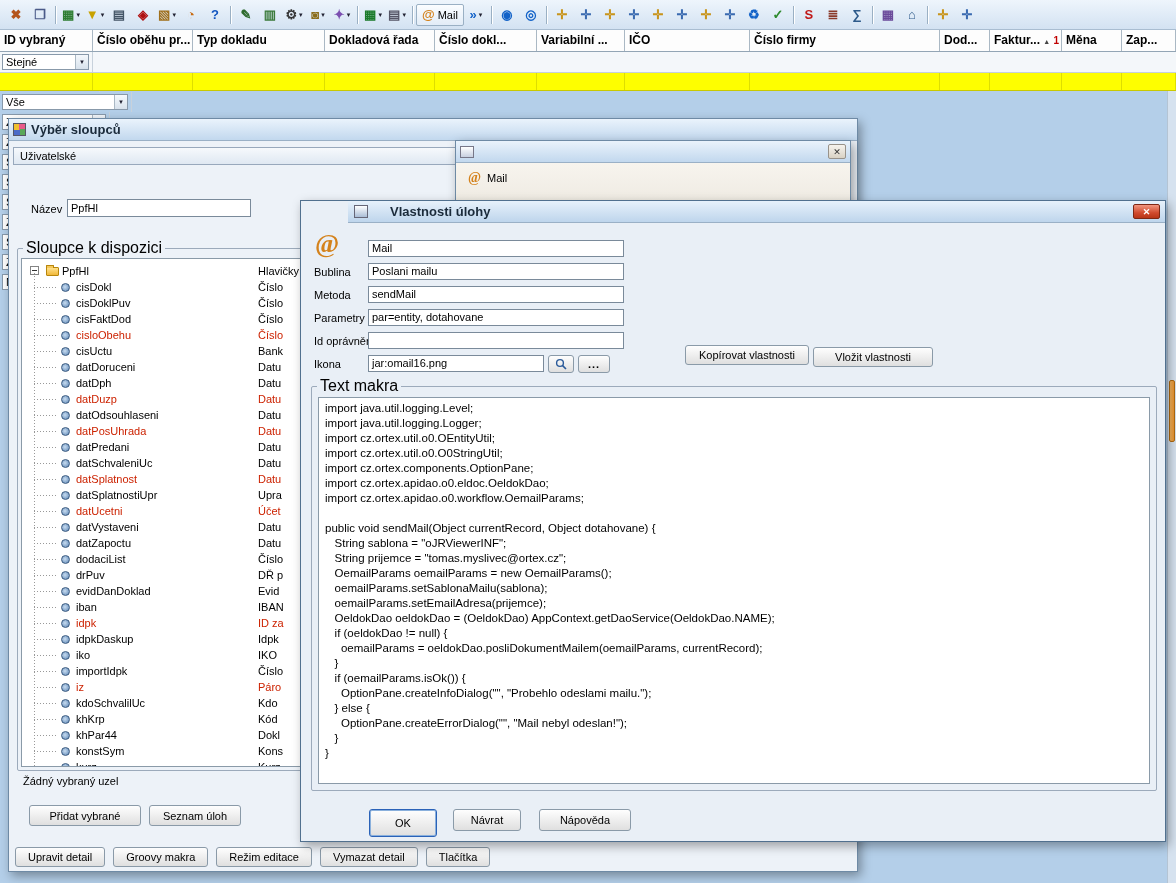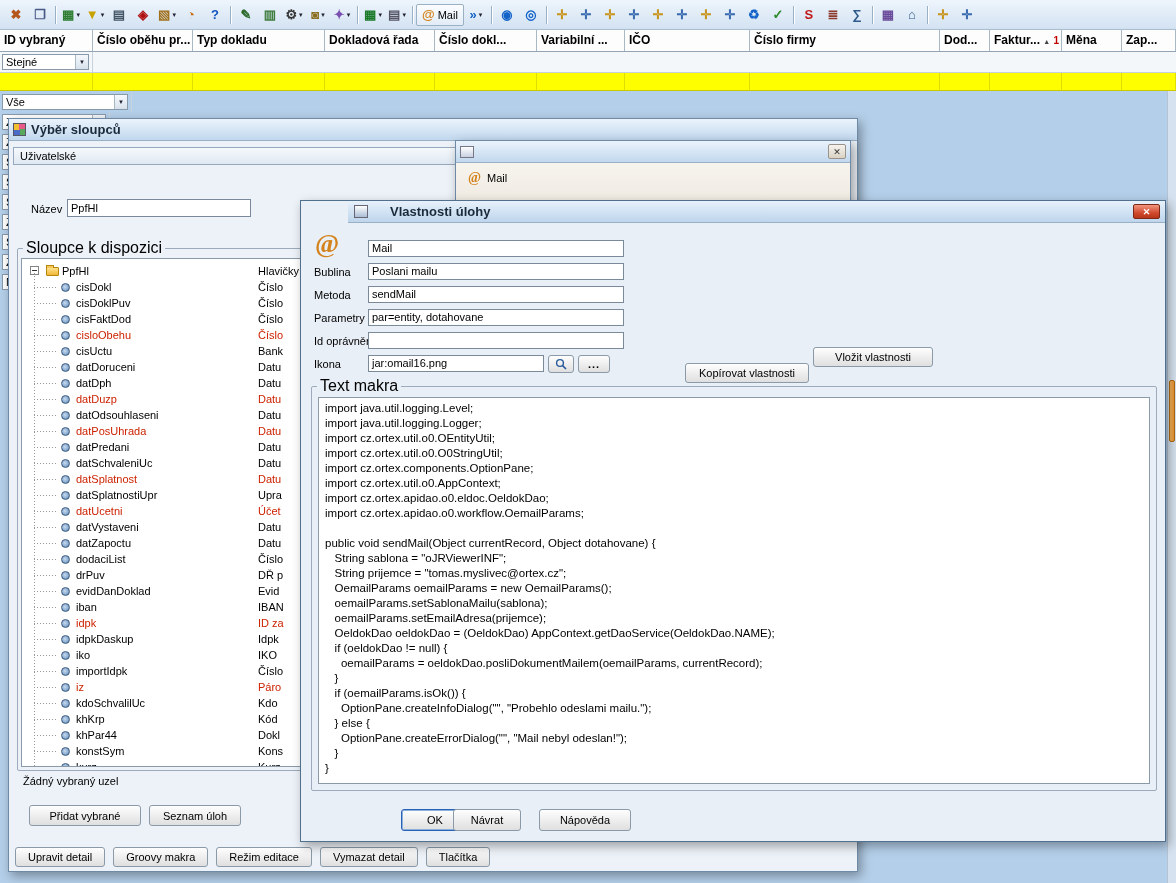--- a/index.html
+++ b/index.html
@@ -120,28 +120,28 @@
   .at-icon.big{position:absolute;left:14px;top:30px;font-size:26px;line-height:1;}
   .props-block{position:absolute;left:0;top:36px;width:360px;}
   .prop-row{height:23px;display:flex;align-items:center;}
   .plabel{flex:none;width:67px;padding-left:13px;font-size:11px;white-space:nowrap;}
   .pfield{flex:none;width:256px;height:17px;background:#fff;border:1px solid #7a8a9a;font-size:11px;line-height:15px;
     padding:0 3px;overflow:hidden;white-space:nowrap;cursor:text;}
   .icon-field{width:176px;}
   .lens-btn{width:26px;height:18px;margin-left:4px;}
   .browse-btn{width:32px;height:18px;margin-left:4px;font-weight:bold;letter-spacing:1px;}
   .rows-host{display:contents;}
-  .copy-props{position:absolute;left:384px;top:162px;width:124px;height:20px;}
+  .copy-props{position:absolute;left:384px;top:144px;width:124px;height:20px;}
   .paste-props{position:absolute;left:512px;top:146px;width:120px;height:20px;}
   .gb-macro{position:absolute;left:10px;top:178px;width:846px;height:412px;}
   .win3 .gb-title{background:#e9eff6;}
   .code-area{position:absolute;left:7px;top:18px;right:7px;bottom:7px;background:#fff;border:1px solid #8a9aa8;
     padding:3px 6px;overflow:hidden;cursor:text;}
   .code-line{font-size:11.5px;line-height:15px;min-height:15px;white-space:pre;}
-  .ok-btn{position:absolute;left:68px;top:608px;width:68px;height:22px;margin-left:32px;}
+  .ok-btn{position:absolute;left:68px;top:608px;width:68px;height:28px;}
   .ok-btn.focused{border:1px solid #2a62b8;box-shadow:0 0 0 1px #8ab0dc inset;}
   .back-btn{position:absolute;left:152px;top:608px;width:68px;height:22px;}
   .help-btn{position:absolute;left:238px;top:608px;width:92px;height:22px;}
 </style>
 </head>
 <body>
 
 <div class="screen">
 
   <div class="toolbar">
@@ -881,21 +881,20 @@
           <div class="code-line">import java.util.logging.Level;</div>
 
           <div class="code-line">import java.util.logging.Logger;</div>
 
           <div class="code-line">import cz.ortex.util.o0.OEntityUtil;</div>
 
           <div class="code-line">import cz.ortex.util.o0.O0StringUtil;</div>
 
           <div class="code-line">import cz.ortex.components.OptionPane;</div>
 
-          <div class="code-line">import cz.ortex.util.o0.AppContext;</div>
 
           <div class="code-line">import cz.ortex.apidao.o0.eldoc.OeldokDao;</div>
 
           <div class="code-line">import cz.ortex.apidao.o0.workflow.OemailParams;</div>
 
           <div class="code-line"></div>
 
           <div class="code-line">public void sendMail(Object currentRecord, Object dotahovane) {</div>
 
           <div class="code-line">   String sablona = "oJRViewerINF";</div>

